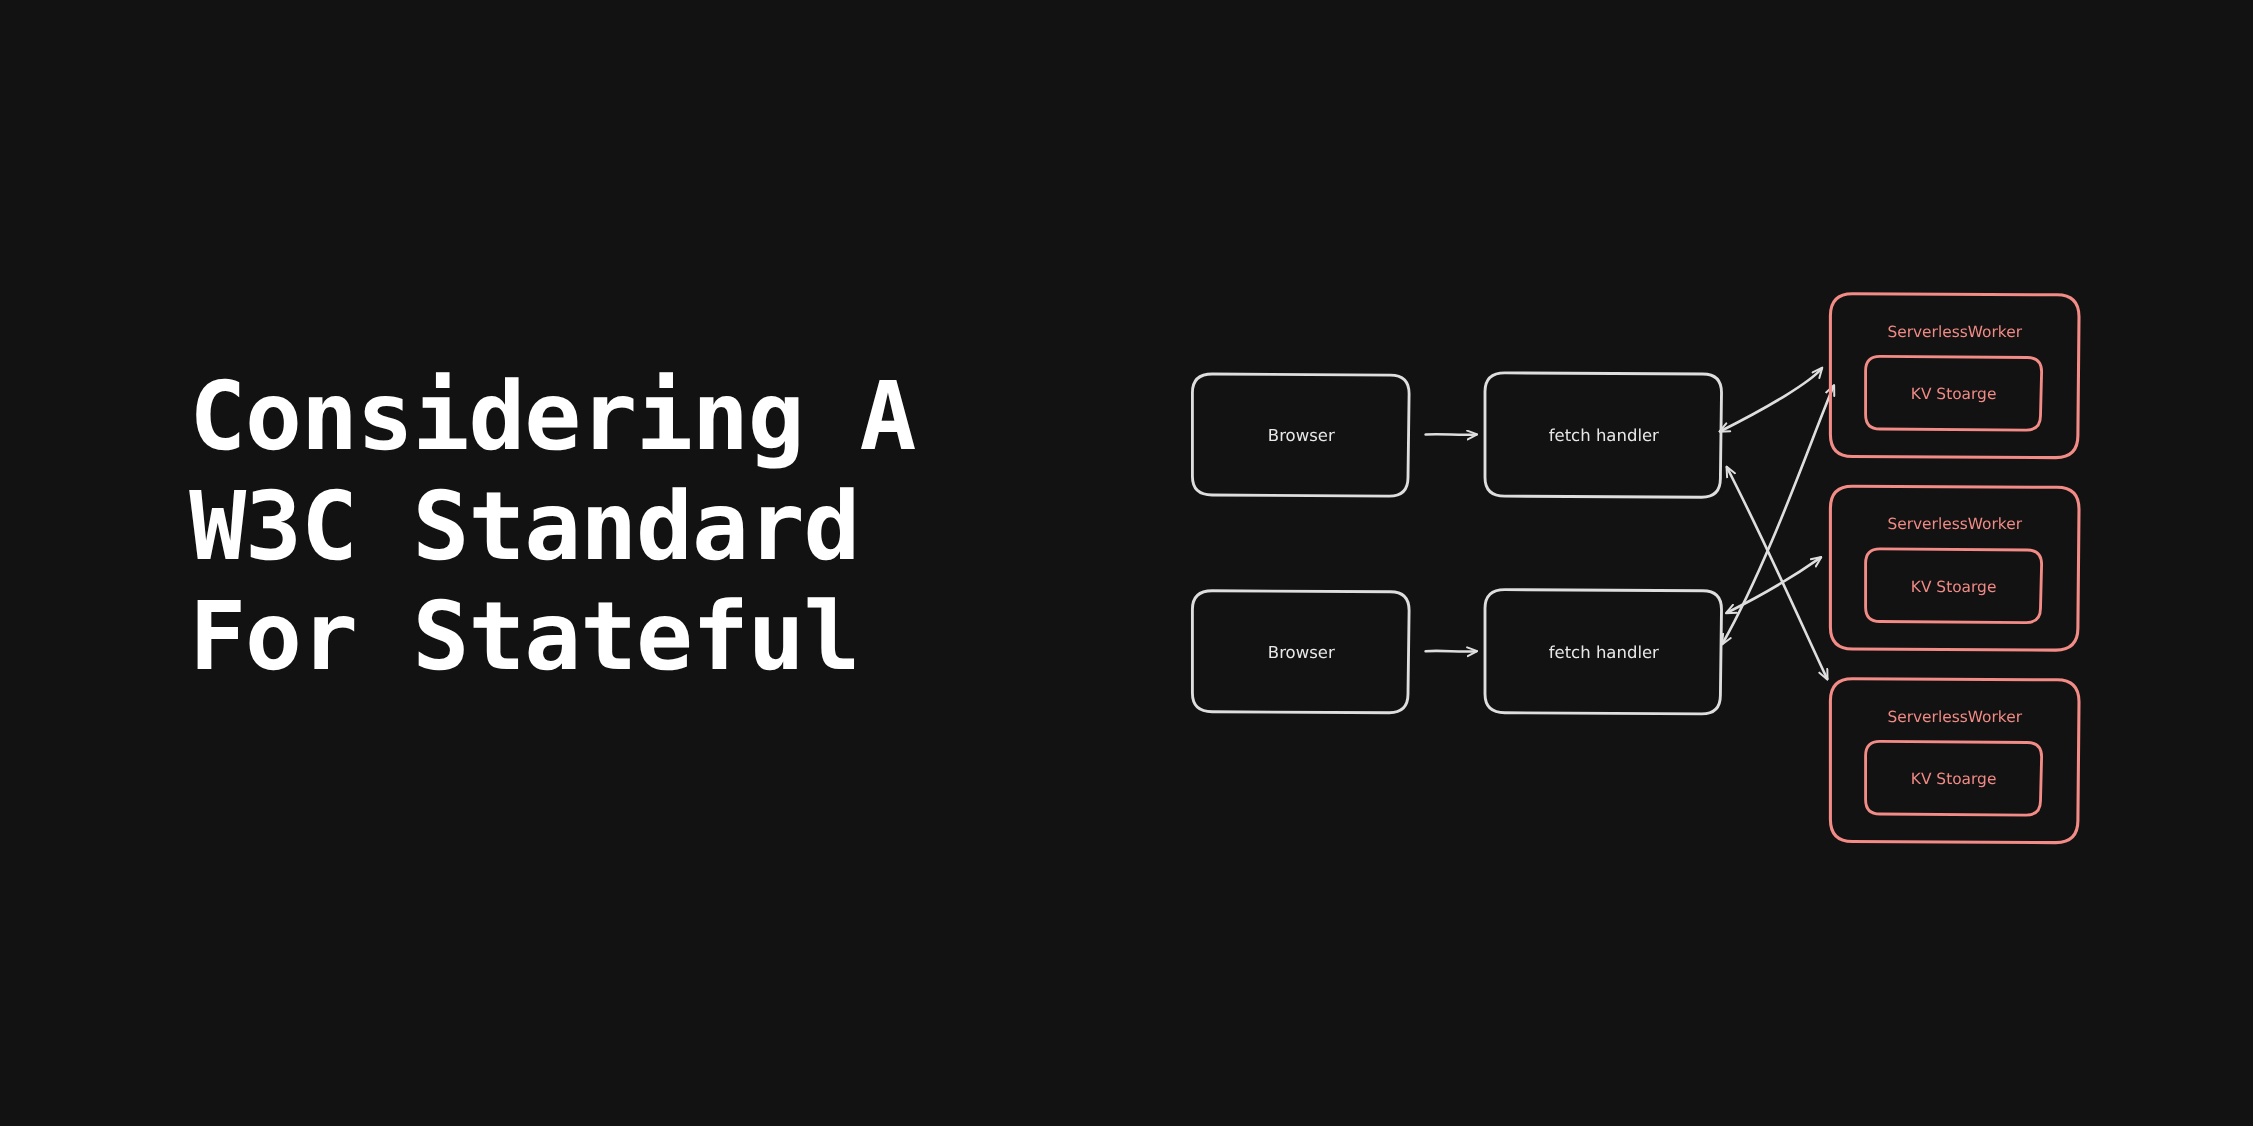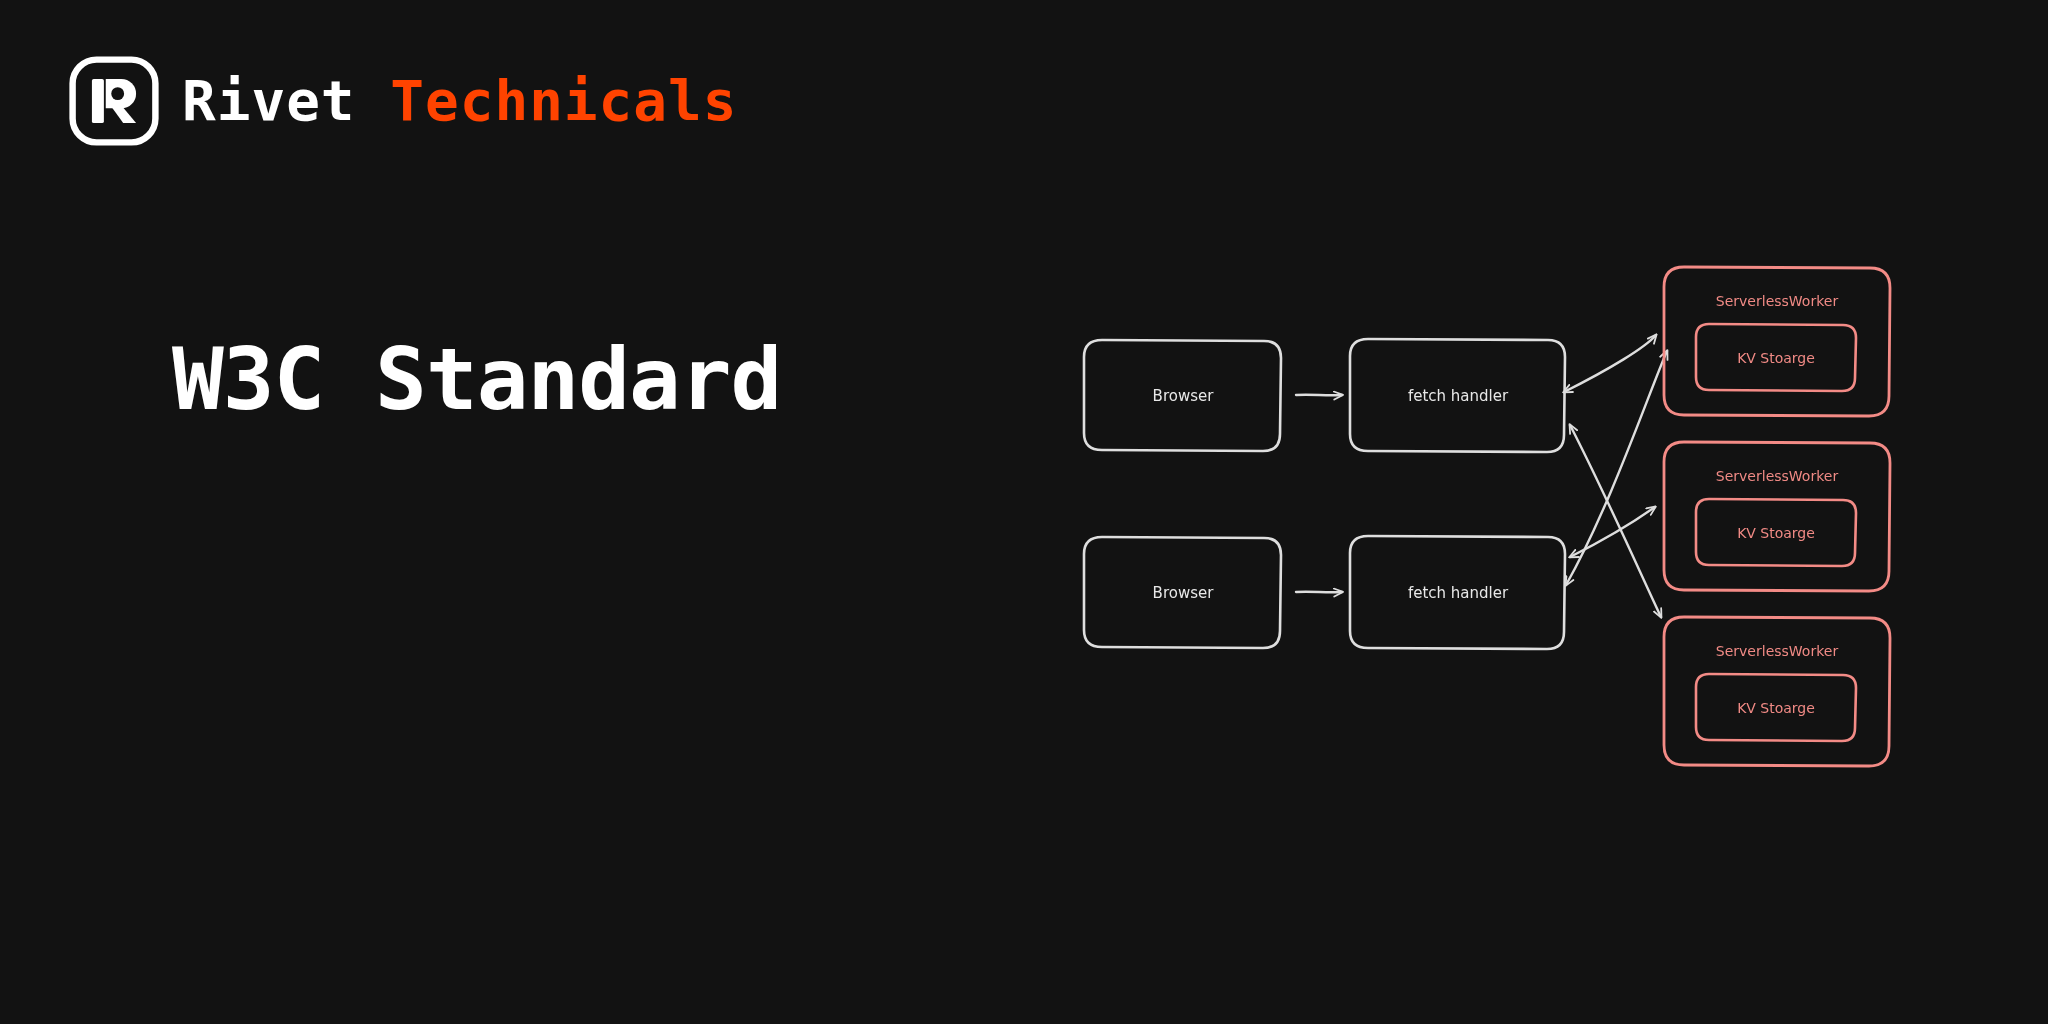--- a/index.html
+++ b/index.html
@@ -89,41 +89,25 @@
     font-family: "DejaVu Sans", sans-serif;
     font-size: 14px;
     fill: #f08a85;
   }
 </style>
 </head>
 <body>
 
 <div id="page">
 
-  <div id="brand">
-
-    <svg id="brand-logo" viewBox="0 0 100 100">
-      <rect x="5" y="5" width="90" height="90" rx="26" ry="26" fill="none" stroke="#ffffff" stroke-width="7"></rect>
-      <g fill="#ffffff">
-        <rect x="26" y="26" width="13" height="48" rx="2"></rect>
-        <path d="M41 26 H58 a16 16 0 0 1 0 32 H41 Z"></path>
-        <path d="M47 56 L59 56 L74 74 L60 74 Z"></path>
-      </g>
-      <circle cx="54" cy="42" r="7" fill="#121212"></circle>
-    </svg>
-
-    <div id="brand-wordmark">
-      <span class="brand-word primary">Rivet</span>
-      <span class="brand-word primary"> </span>
-      <span class="brand-word accent">Technicals</span>
-    </div>
-  </div>
 
   <div id="headline">
+    <div class="headline-line">Considering A</div>
     <div class="headline-line">W3C Standard</div>
+    <div class="headline-line">For Stateful</div>
   </div>
 
   <div id="diagram">
     <svg width="910" height="520" viewBox="0 0 910 520">
       <defs>
         <marker id="arrowWhite" markerWidth="11" markerHeight="11" refX="9" refY="5" orient="auto" markerUnits="userSpaceOnUse">
           <path d="M1,1 L10,5 L1,9" fill="none" stroke="#dedede" stroke-width="1.8" stroke-linecap="round" stroke-linejoin="round"></path>
         </marker>
         <marker id="arrowWhiteStart" markerWidth="11" markerHeight="11" refX="2" refY="5" orient="auto" markerUnits="userSpaceOnUse">
           <path d="M10,1 L1,5 L10,9" fill="none" stroke="#dedede" stroke-width="1.8" stroke-linecap="round" stroke-linejoin="round"></path>

